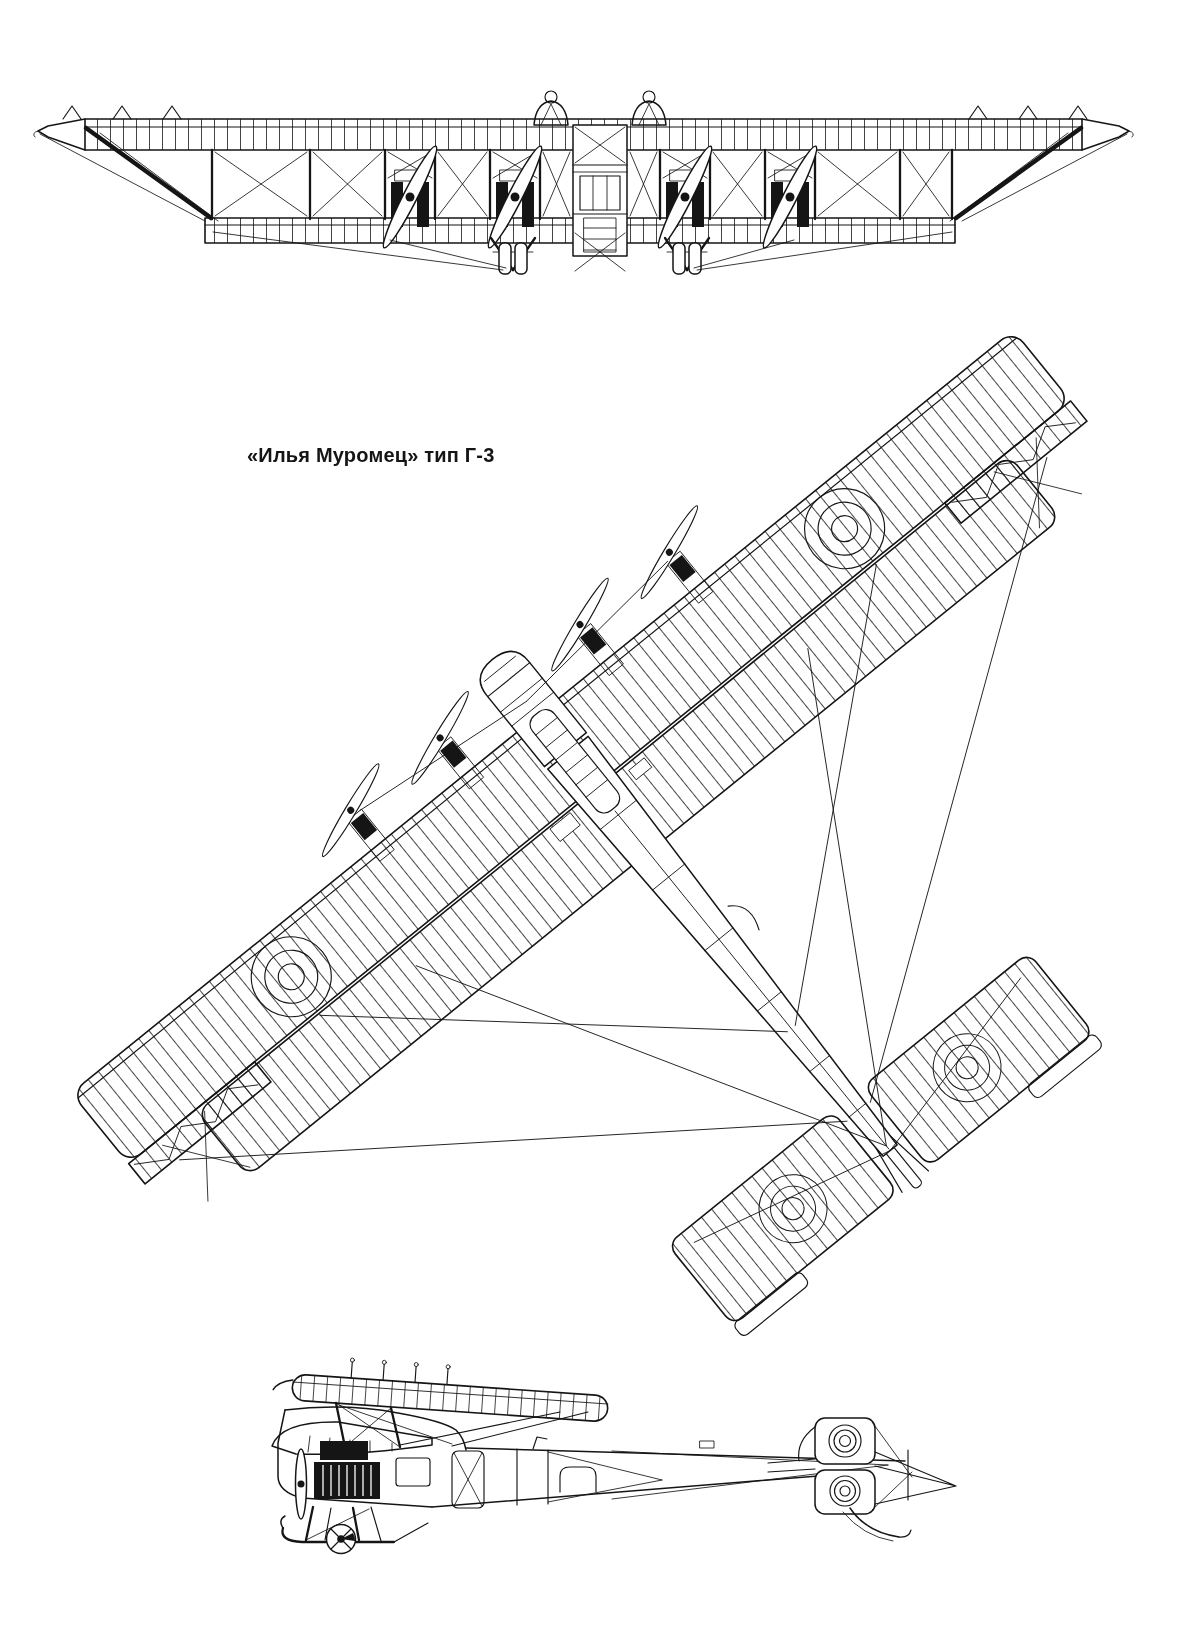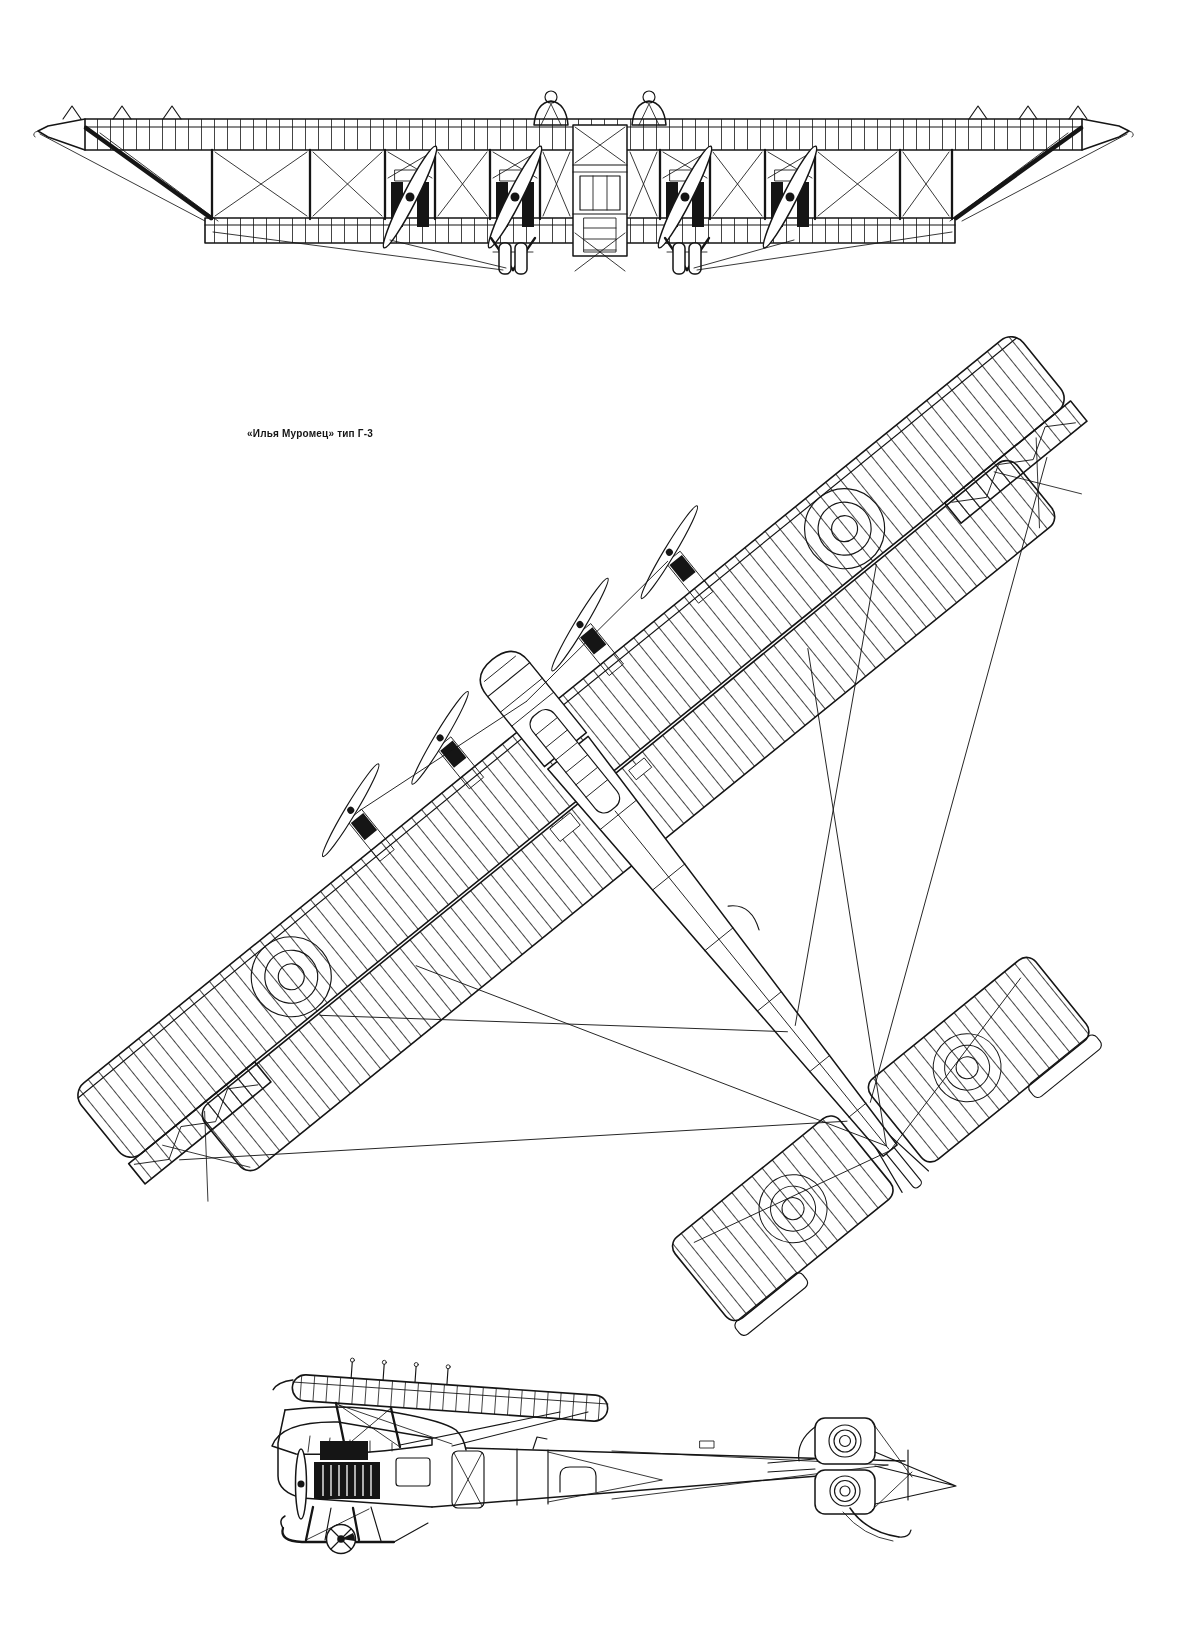--- a/index.html
+++ b/index.html
@@ -1,20 +1,20 @@
 <!DOCTYPE html>
 <html style="--ink: #151515; --bg: #ffffff;"><head>
 <meta charset="utf-8">
 <style>
   :root{ --ink:#151515; --bg:#ffffff; }
   html,body{margin:0;padding:0;background:var(--bg);}
   .page{position:relative;width:1200px;height:1628px;background:var(--bg);overflow:hidden;
         font-family:"Liberation Sans", sans-serif;}
-  .caption{position:absolute;left:247px;top:428px;color:var(--ink);
-           font-size:10px;font-weight:700;letter-spacing:.2px;white-space:nowrap;}
+  .caption{position:absolute;left:247px;top:444px;color:var(--ink);
+           font-size:20px;font-weight:700;letter-spacing:.2px;white-space:nowrap;}
   svg{position:absolute;left:0;top:0;color:var(--ink);}
   .ln{fill:none;stroke:currentColor;stroke-width:1.5;stroke-linecap:round;stroke-linejoin:round}
   .wfill{fill:#fff;stroke:currentColor;stroke-width:1.5;stroke-linejoin:round}
   .kfill{fill:currentColor;stroke:none}
   .ribfill{fill:url(#ribs);stroke:currentColor;stroke-width:1.6;stroke-linejoin:round}
   .wline{fill:none;stroke:#fff;stroke-width:1.3}
   .thin{stroke-width:.85}
   .mid{stroke-width:1.15}
   .thick{stroke-width:2.3}
   .xthick{stroke-width:4.5}

